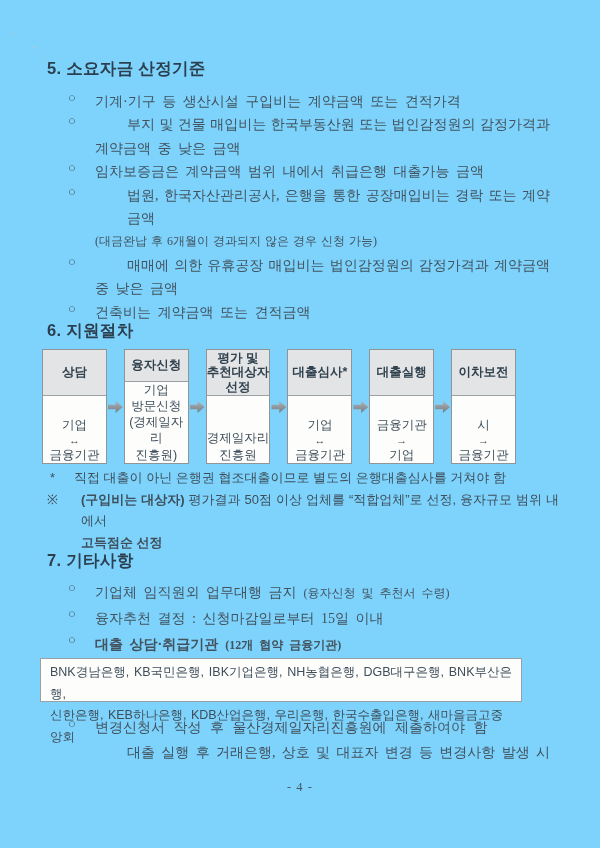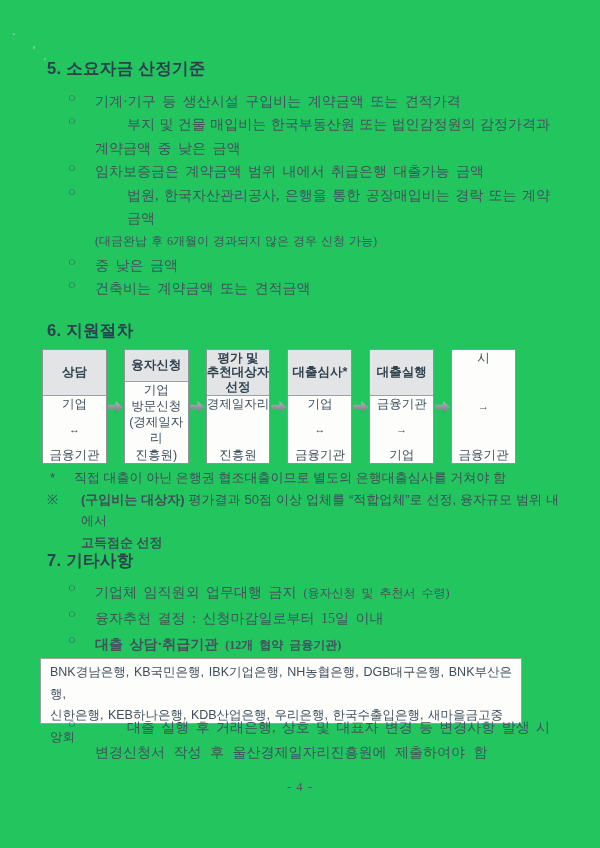--- a/index.html
+++ b/index.html
@@ -1,20 +1,20 @@
 <!DOCTYPE html>
 <html><head>
 <meta charset="utf-8">
 <style>
   * { margin:0; padding:0; box-sizing:border-box; }
   html,body { width:600px; }
   body { font-family:"Liberation Serif", serif; }
   .page {
     position:relative; width:600px; height:848px;
-    background:#22c55e; overflow:hidden; color:#42525e;
+    background:#7dd3fc; overflow:hidden; color:#42525e;
   }
   .speck { position:absolute; background:#c2cad0; border-radius:50%; opacity:.65; }
 
   .sec-title {
     position:absolute; left:47px;
     font-family:"Liberation Sans", sans-serif;
     font-weight:bold; font-size:16.5px; letter-spacing:.3px;
     color:#2c3f4f;
   }
 
@@ -30,21 +30,21 @@
   
   .flow { position:absolute; left:42px; top:349px; width:474px; height:115px; display:flex; }
   .fbox { flex:1; border:1px solid #8f9496; background:#fdfdfc; display:flex; flex-direction:column; }
   .fhead {
     height:46px; background:#e3e4e6; border-bottom:1px solid #9aa0a3;
     display:flex; flex-direction:column; align-items:center; justify-content:center;
     font-family:"Liberation Sans", sans-serif; font-weight:bold; font-size:12.5px;
     line-height:14.4px; color:#31424f; text-align:center;
   }
   .fbody {
-    flex:1; display:flex; flex-direction:column; align-items:center; justify-content:space-between;
+    flex:1; display:flex; flex-direction:column; align-items:center; justify-content:flex-end;
     font-family:"Liberation Sans", sans-serif; font-size:12.5px; line-height:16.3px;
     color:#3e4e5a; text-align:center;
   }
   .fbody .sm { font-size:11px; line-height:13px; }
   .farrow { width:17px; flex:0 0 17px; display:flex; justify-content:center; }
   .arrow-shape {
     width:15px; height:14px; margin-top:51px;
     background:linear-gradient(180deg,#b2b8bc,#71787e);
     clip-path:polygon(0 34%, 52% 34%, 52% 8%, 100% 50%, 52% 92%, 52% 66%, 0 66%);
   }
@@ -57,21 +57,21 @@
   .fn-marker.star { flex:0 0 14px; padding-left:3px; }
   .fn-body { flex:1; min-width:0;margin-left:13px; }
   .fn-line1 { text-align:justify; text-align-last:justify; }
   .b { font-weight:bold; }
 
   
   .s7 .ln { line-height:26px; }
   .paren { font-size:12px;margin-left:7px; }
 
   .bank-box {
-    position:absolute; left:40px; top:658px; width:482px; height:66px;
+    position:absolute; left:40px; top:658px; width:482px; height:44px;
     border:1px solid #9aa0a3; background:#fdfdfc; padding:3px 9px 0 9px;
     font-family:"Liberation Sans", sans-serif; font-size:12.5px; color:#3e4e5a;
     line-height:21.5px;
   }
   .bank-line1 { text-align:justify; text-align-last:justify; }
   .bank-line2 { word-spacing:1px; }
 
   .final-item .ln { line-height:24.5px; }
   .final-item .ln.wide { word-spacing:5px; }
 
@@ -115,20 +115,21 @@
     <div class="item">
       <span class="bullet">○</span>
       <div class="lines">
         <div class="ln just">법원, 한국자산관리공사, 은행을 통한 공장매입비는 경락 또는 계약금액</div>
         <div class="ln small">(대금완납 후 6개월이 경과되지 않은 경우 신청 가능)</div>
       </div>
     </div>
     <div class="item">
       <span class="bullet">○</span>
       <div class="lines">
+        <div class="ln just">매매에 의한 유휴공장 매입비는 법인감정원의 감정가격과 계약금액</div>
         <div class="ln">중 낮은 금액</div>
       </div>
     </div>
     <div class="item">
       <span class="bullet">○</span>
       <div class="lines">
           <div class="ln">건축비는 계약금액 또는 견적금액</div>
         </div>
     </div>
   </div>
@@ -189,20 +190,21 @@
       <div class="fbody">
         <div>금융기관</div>
         <div class="sm">→</div>
         <div>기업</div>
       </div>
     </div>
     <div class="farrow">
         <div class="arrow-shape"></div>
       </div>
     <div class="fbox">
+      <div class="fhead">이차보전</div>
       <div class="fbody">
         <div>시</div>
         <div class="sm">→</div>
         <div>금융기관</div>
       </div>
     </div>
   </div>
 
   <div class="fnotes">
     <div class="fn-row">
@@ -243,21 +245,21 @@
 
   <div class="bank-box">
     <div class="bank-line1">BNK경남은행, KB국민은행, IBK기업은행, NH농협은행, DGB대구은행, BNK부산은행,</div>
     <div class="bank-line2">신한은행, KEB하나은행, KDB산업은행, 우리은행, 한국수출입은행, 새마을금고중앙회</div>
   </div>
 
   <div class="list serifblock final-item" style="top:716px;">
     <div class="item">
       <span class="bullet">○</span>
       <div class="lines">
+        <div class="ln wide">변경신청서 작성 후 울산경제일자리진흥원에 제출하여야 함</div>
         <div class="ln just">대출 실행 후 거래은행, 상호 및 대표자 변경 등 변경사항 발생 시</div>
-        <div class="ln wide">변경신청서 작성 후 울산경제일자리진흥원에 제출하여야 함</div>
       </div>
     </div>
   </div>
 
   <div class="page-num">- 4 -</div>
 
 </div>
 
 </body></html>

